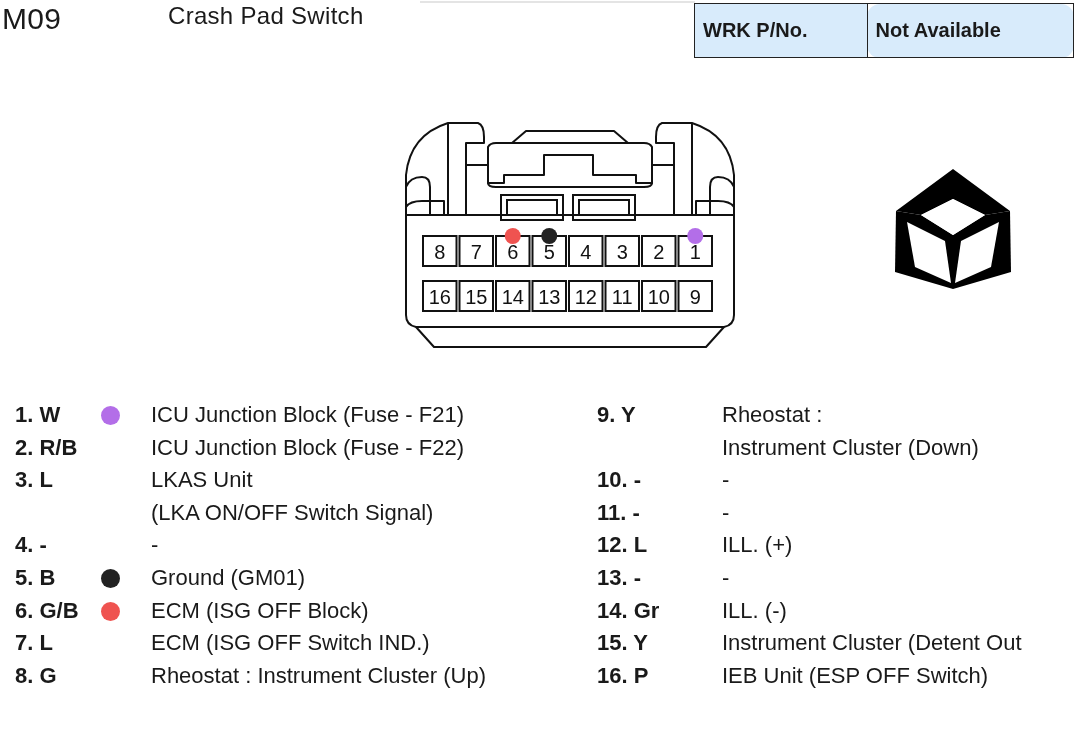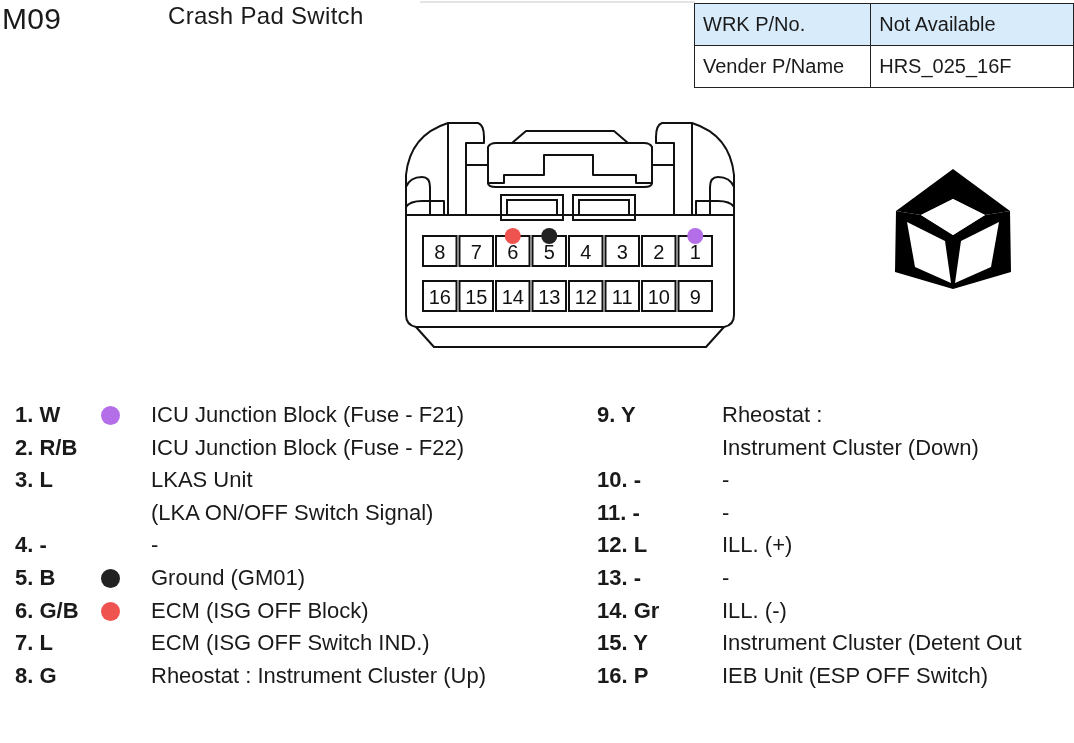--- a/index.html
+++ b/index.html
@@ -40,25 +40,26 @@
     table.info {
       position: absolute;
       left: 694px;
       top: 3px;
       border-collapse: collapse;
       font-size: 20px;
     }
     table.info td {
       border: 1.5px solid #222;
       height: 31px;
-      padding: 5px 8px;
+      padding: 11px 8px;
       white-space: nowrap;
+      font-weight: bold;
     }
     table.info td.k { width: 164px; }
-    table.info td.v { width: 200px; }
+    table.info td.v { width: 200px; border-radius: 13px; }
     table.info tr.hl td { background: #d8ebfb; }
 
     svg.connector {
       position: absolute;
       left: 400px;
       top: 115px;
     }
     svg.logo {
       position: absolute;
       left: 893px;
@@ -96,24 +97,20 @@
 <div class="top-rule"></div>
 
 <div class="conn-id">M09</div>
 <div class="conn-title">Crash Pad Switch</div>
 
 <table class="info">
   <tbody id="info-body">
       <tr class="hl">
         <td class="k">WRK P/No.</td>
         <td class="v">Not Available</td>
-      </tr>
-      <tr>
-        <td class="k">Vender P/Name</td>
-        <td class="v">HRS_025_16F</td>
       </tr>
     </tbody>
 </table>
 
 <svg class="connector" width="340" height="250" viewBox="0 0 340 250">
   <g fill="none" stroke="#111" stroke-width="2" stroke-linejoin="round">
 
     <path d="M6,96 L6,200 Q6,210 16,212 L324,212 Q334,210 334,200 L334,96"></path>
 
     <path d="M16,212 L34,232 L306,232 L324,212"></path>

